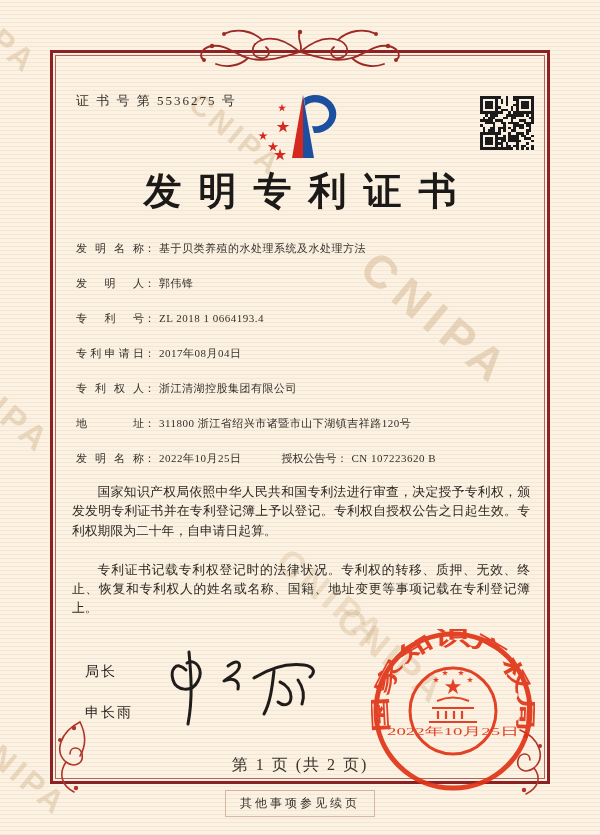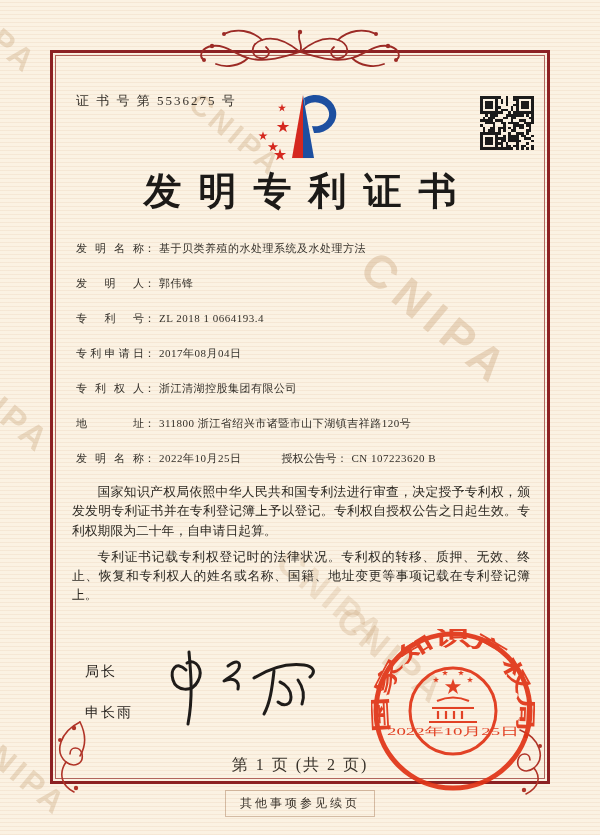--- a/index.html
+++ b/index.html
@@ -40,21 +40,21 @@
     display:inline-block; width:68px; text-align:justify; text-align-last:justify;
     vertical-align:top;
   }
   .fcolon { display:inline-block; margin-right:4px; }
   .fvalue { letter-spacing:0.5px; }
   .fgroup2 { margin-left:40px; }
   .body-text {
     position:absolute; left:72px; top:483px; width:458px;
     font-size:12.8px; line-height:19.3px; color:#2c2822; text-align:justify;
   }
-  .body-text p { text-indent:2em; margin-bottom:7px; }
+  .body-text p { text-indent:2em; margin-bottom:20px; }
   .officer { position:absolute; left:85px; top:663px; font-size:14px; color:#2a2520; }
   .officer div { margin-bottom:23px; letter-spacing:2px; }
   .signature { position:absolute; left:158px; top:646px; }
   .seal { position:absolute; left:371px; top:629px; opacity:0.92; }
   .page-info {
     position:absolute; left:0; top:755px; width:100%; text-align:center;
     font-size:16px; color:#3a342c; letter-spacing:2px;
   }
   .cont-note {
     position:absolute; left:50%; top:790px; transform:translateX(-50%);

